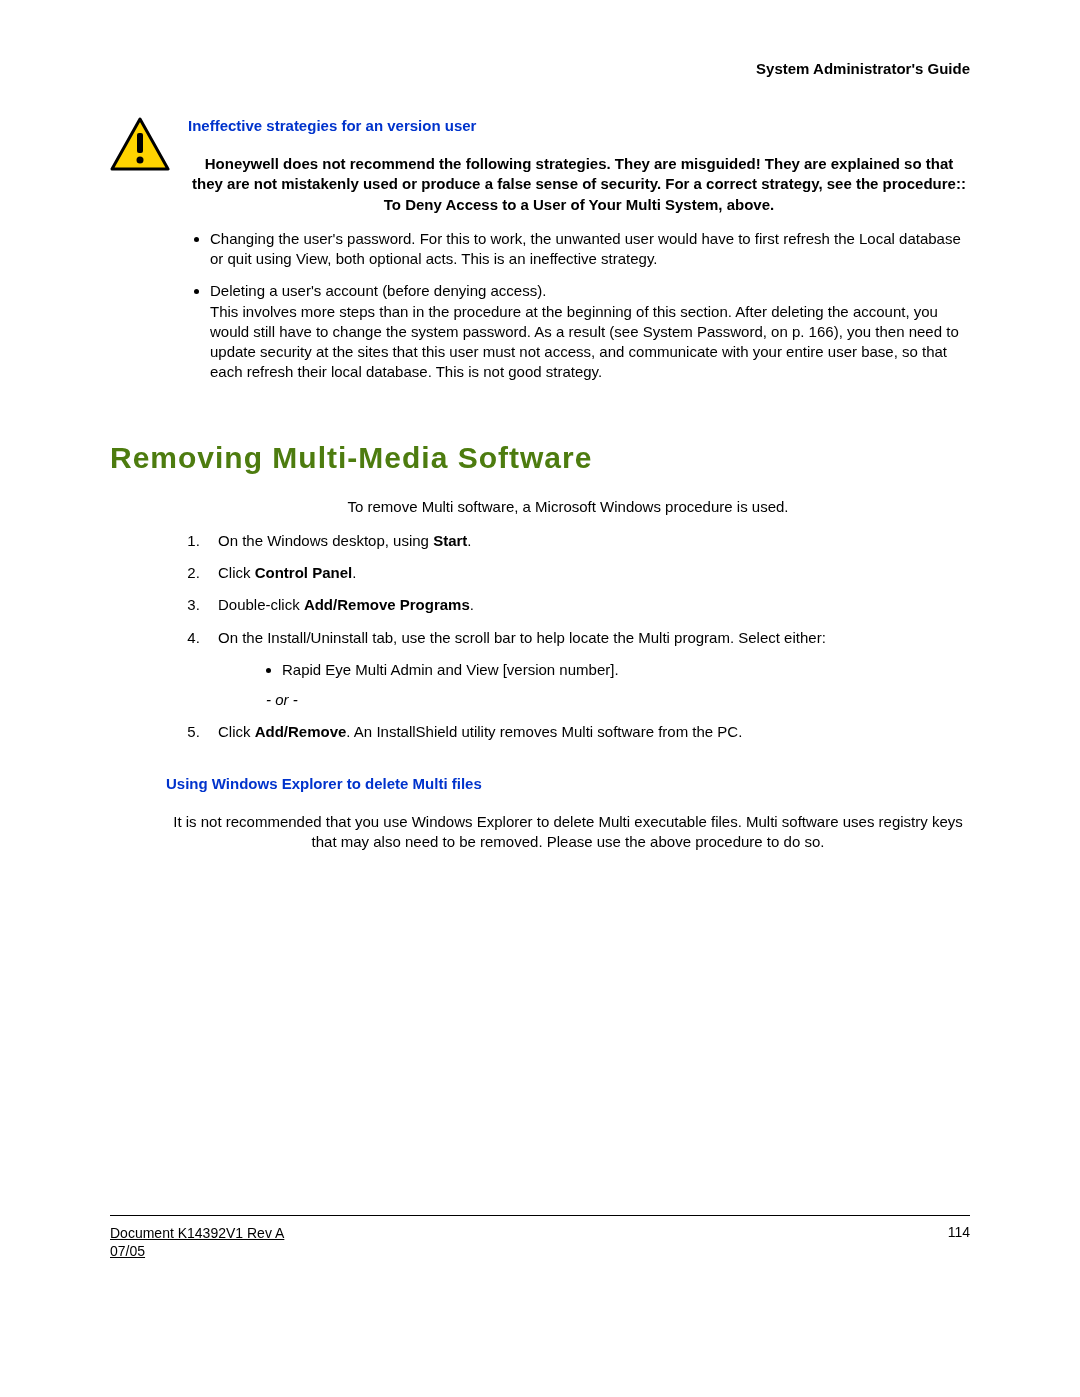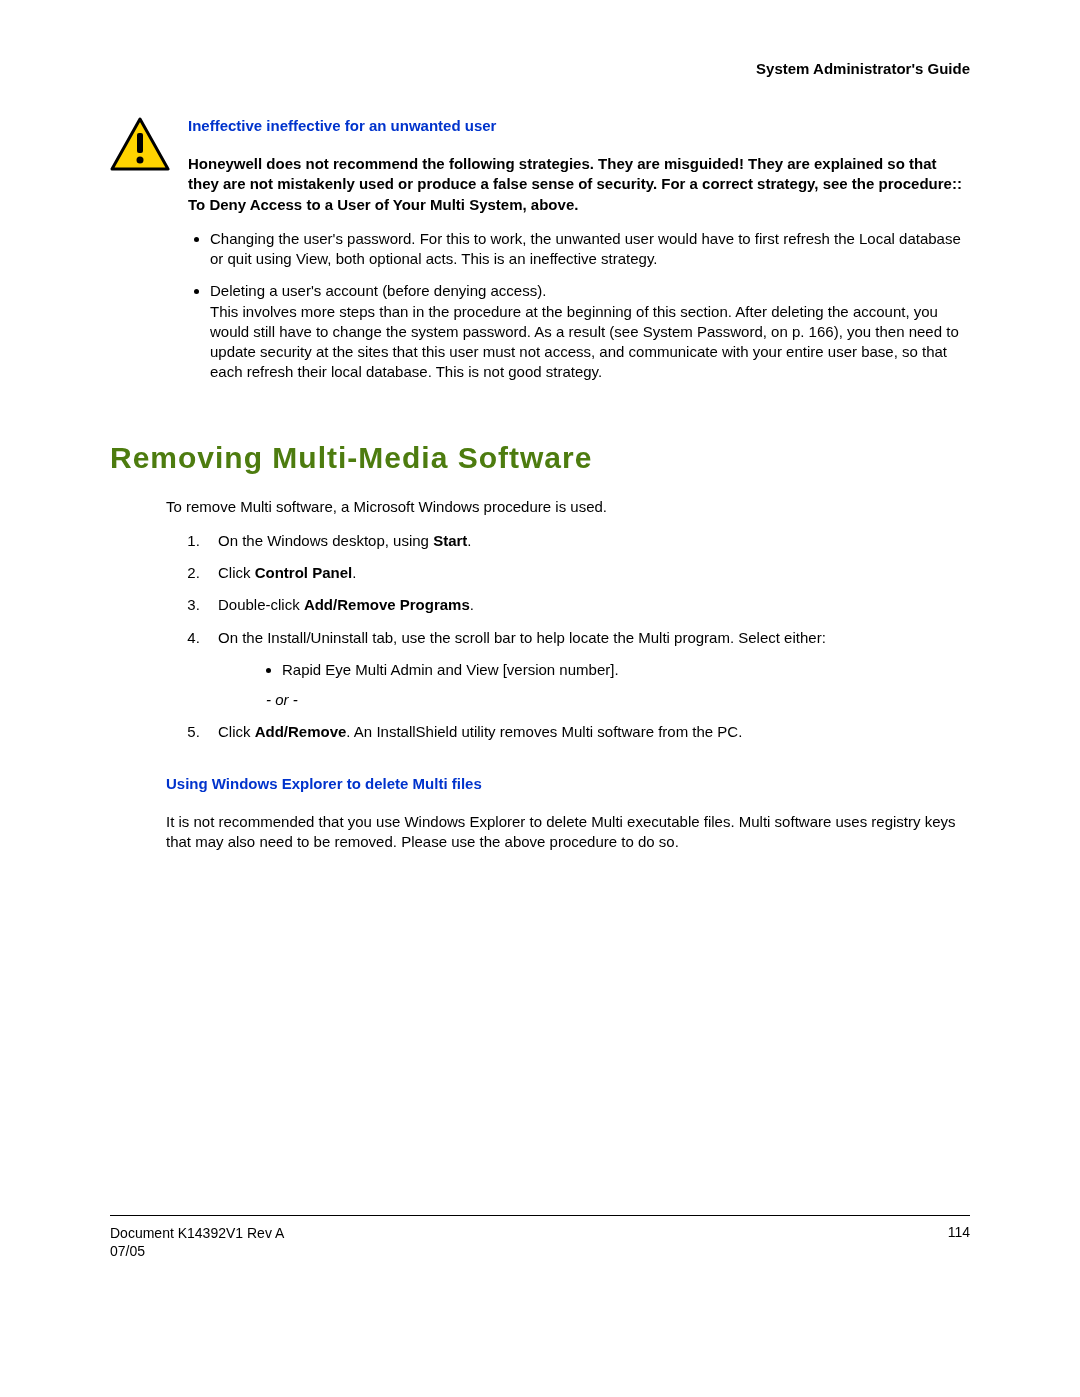--- a/index.html
+++ b/index.html
@@ -40,20 +40,21 @@
     font-weight: bold;
     font-size: 15px;
     margin-bottom: 20px;
   }
   .bold {
     font-weight: bold;
   }
   .para {
     margin: 0 0 14px 0;
     line-height: 1.35;
+    text-align: center;
   }
   .bullet-list {
     list-style-type: disc;
     padding-left: 22px;
     margin: 8px 0 0 0;
   }
   .bullet-list li {
     margin-bottom: 12px;
     line-height: 1.35;
   }
@@ -95,39 +96,40 @@
     margin: 0;
   }
   .footer {
     display: flex;
     justify-content: space-between;
     font-size: 14px;
     padding-top: 8px;
   }
   .footer-left {
     line-height: 1.3;
+    text-decoration: underline;
   }
 </style>
 </head>
 <body>
 
 <div class="page">
 
   <div class="header-right">System Administrator's Guide</div>
 
   <div class="section-block">
     <div class="icon-col">
       <svg width="60" height="54" viewBox="0 0 60 54">
         <polygon points="30,2 58,52 2,52" fill="#ffd400" stroke="#000" stroke-width="3" stroke-linejoin="round"></polygon>
         <rect x="27" y="16" width="6" height="20" rx="2" fill="#000"></rect>
         <circle cx="30" cy="43" r="3.5" fill="#000"></circle>
       </svg>
     </div>
     <div class="content-col">
-      <div class="sub-head-blue">Ineffective ineffective for an unwanted user</div>
+      <div class="sub-head-blue">Ineffective strategies for an version user</div>
       <p class="para bold">Honeywell does not recommend the following strategies. They are misguided! They are explained so that they are not mistakenly used or produce a false sense of security. For a correct strategy, see the procedure:: To Deny Access to a User of Your Multi System, above.</p>
       <ul class="bullet-list">
         <li>Changing the user's password. For this to work, the unwanted user would have to first refresh the Local database or quit using View, both optional acts. This is an ineffective strategy.</li>
         <li>
           <span>Deleting a user's account (before denying access).</span><br>
           <span>This involves more steps than in the procedure at the beginning of this section. After deleting the account, you would still have to change the system password. As a result (see System Password, on p. 166), you then need to update security at the sites that this user must not access, and communicate with your entire user base, so that each refresh their local database. This is not good strategy.</span>
         </li>
       </ul>
     </div>
   </div>

